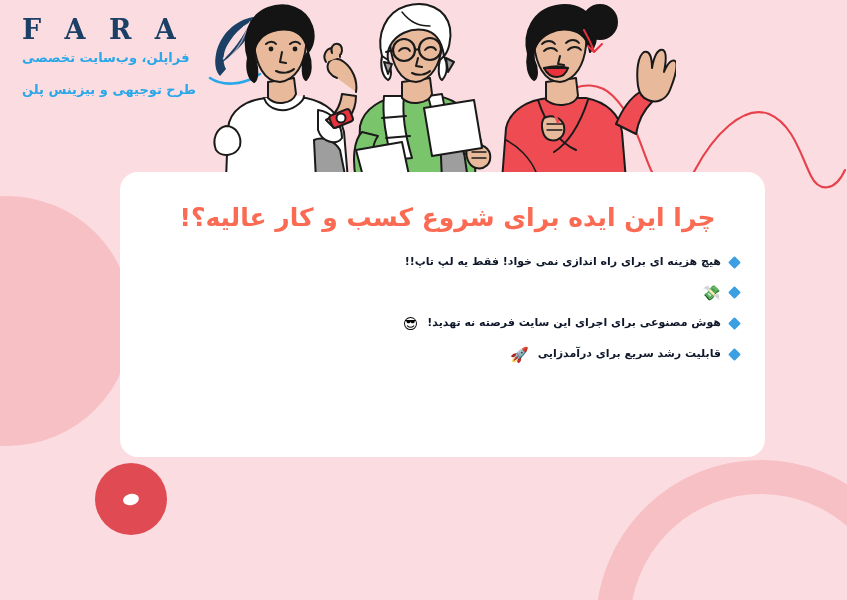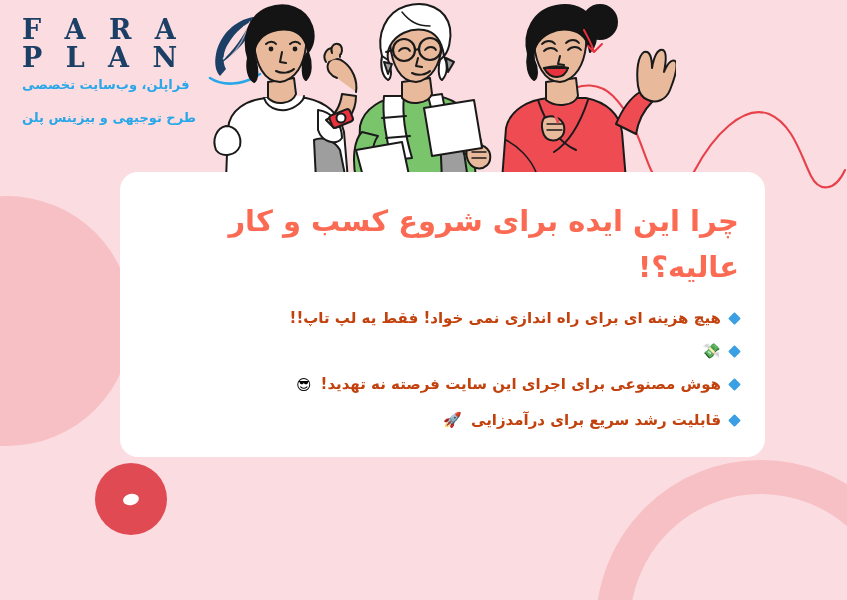--- a/index.html
+++ b/index.html
@@ -61,34 +61,34 @@
   
   .illustration{position:absolute;left:206px;top:0;width:470px;height:180px;}
 
   
   .card{
     position:absolute;left:120px;top:172px;width:645px;height:285px;
     background:#ffffff;border-radius:18px;
   }
   .card-title{
     margin:0;padding:26px 26px 0 36px;
-    color:#fb6a52;font-weight:700;font-size:29px;line-height:1.6;
-    text-align:right;direction:rtl;letter-spacing:0px;
+    color:#fb6a52;font-weight:700;font-size:25px;line-height:1.6;
+    text-align:center;direction:rtl;letter-spacing:0px;
   }
   .bullets{list-style:none;margin:16px 0 0 0;padding:0 26px 0 26px;direction:rtl;}
   .bullet{
     display:flex;align-items:center;justify-content:flex-start;
     gap:9px;margin:0 0 13px 0;
   }
   .bullet-marker{
     width:9px;height:9px;background:#3d9fe3;flex:0 0 auto;
     transform:rotate(45deg);border-radius:1px;
   }
   .bullet-text{
-    color:#c2410c;font-weight:700;font-size:15px;line-height:1.5;
+    color:#0f172a;font-weight:700;font-size:11px;line-height:1.5;
     text-align:right;direction:rtl;white-space:nowrap;
   }
   .emoji{font-size:15px;}
 </style>
 </head>
 <body>
 
 <div id="stage">
 
   <div class="deco deco-circle-left"></div>
@@ -105,21 +105,20 @@
       <path d="M47 5 C 30 8, 14 22, 10 42 C 8 52, 10 60, 14 64 L 20 57 C 16 50, 17 40, 22 32
                C 29 20, 40 11, 50 7 Z" fill="#1c3f66"></path>
       <path d="M47 5 C 40 20, 31 34, 20 45 L 14 52 C 26 44, 38 32, 47 18 Z" fill="#1c3f66"></path>
       <path d="M46 6 C 43 22, 36 38, 25 50 C 33 46, 42 34, 47 20 Z" fill="#fbdde1" opacity="0.55"></path>
       <path d="M38 14 C 33 27, 26 38, 17 47" fill="none" stroke="#fbdde1" stroke-width="1.4" opacity="0.8"></path>
       <path d="M44 9 C 40 23, 33 36, 23 46" fill="none" stroke="#fbdde1" stroke-width="1.2" opacity="0.6"></path>
       <path d="M4 66 C 16 74, 36 74, 54 62" fill="none" stroke="#2aa7e8" stroke-width="2.6" stroke-linecap="round"></path>
     </svg>
     <div class="logo-text">
       <div class="logo-title">F A R A</div>
-      <div class="logo-title">P L A N</div>
       <div class="logo-sub">فراپلن، وب‌سایت تخصصی</div>
       <div class="logo-sub" style="margin-top:13px">طرح توجیهی و بیزینس پلن</div>
     </div>
   </div>
 
   <svg class="illustration" viewBox="0 0 470 180">
     <g stroke="#1a1a1a" stroke-width="2" stroke-linejoin="round" stroke-linecap="round">
 
       <g>
 

